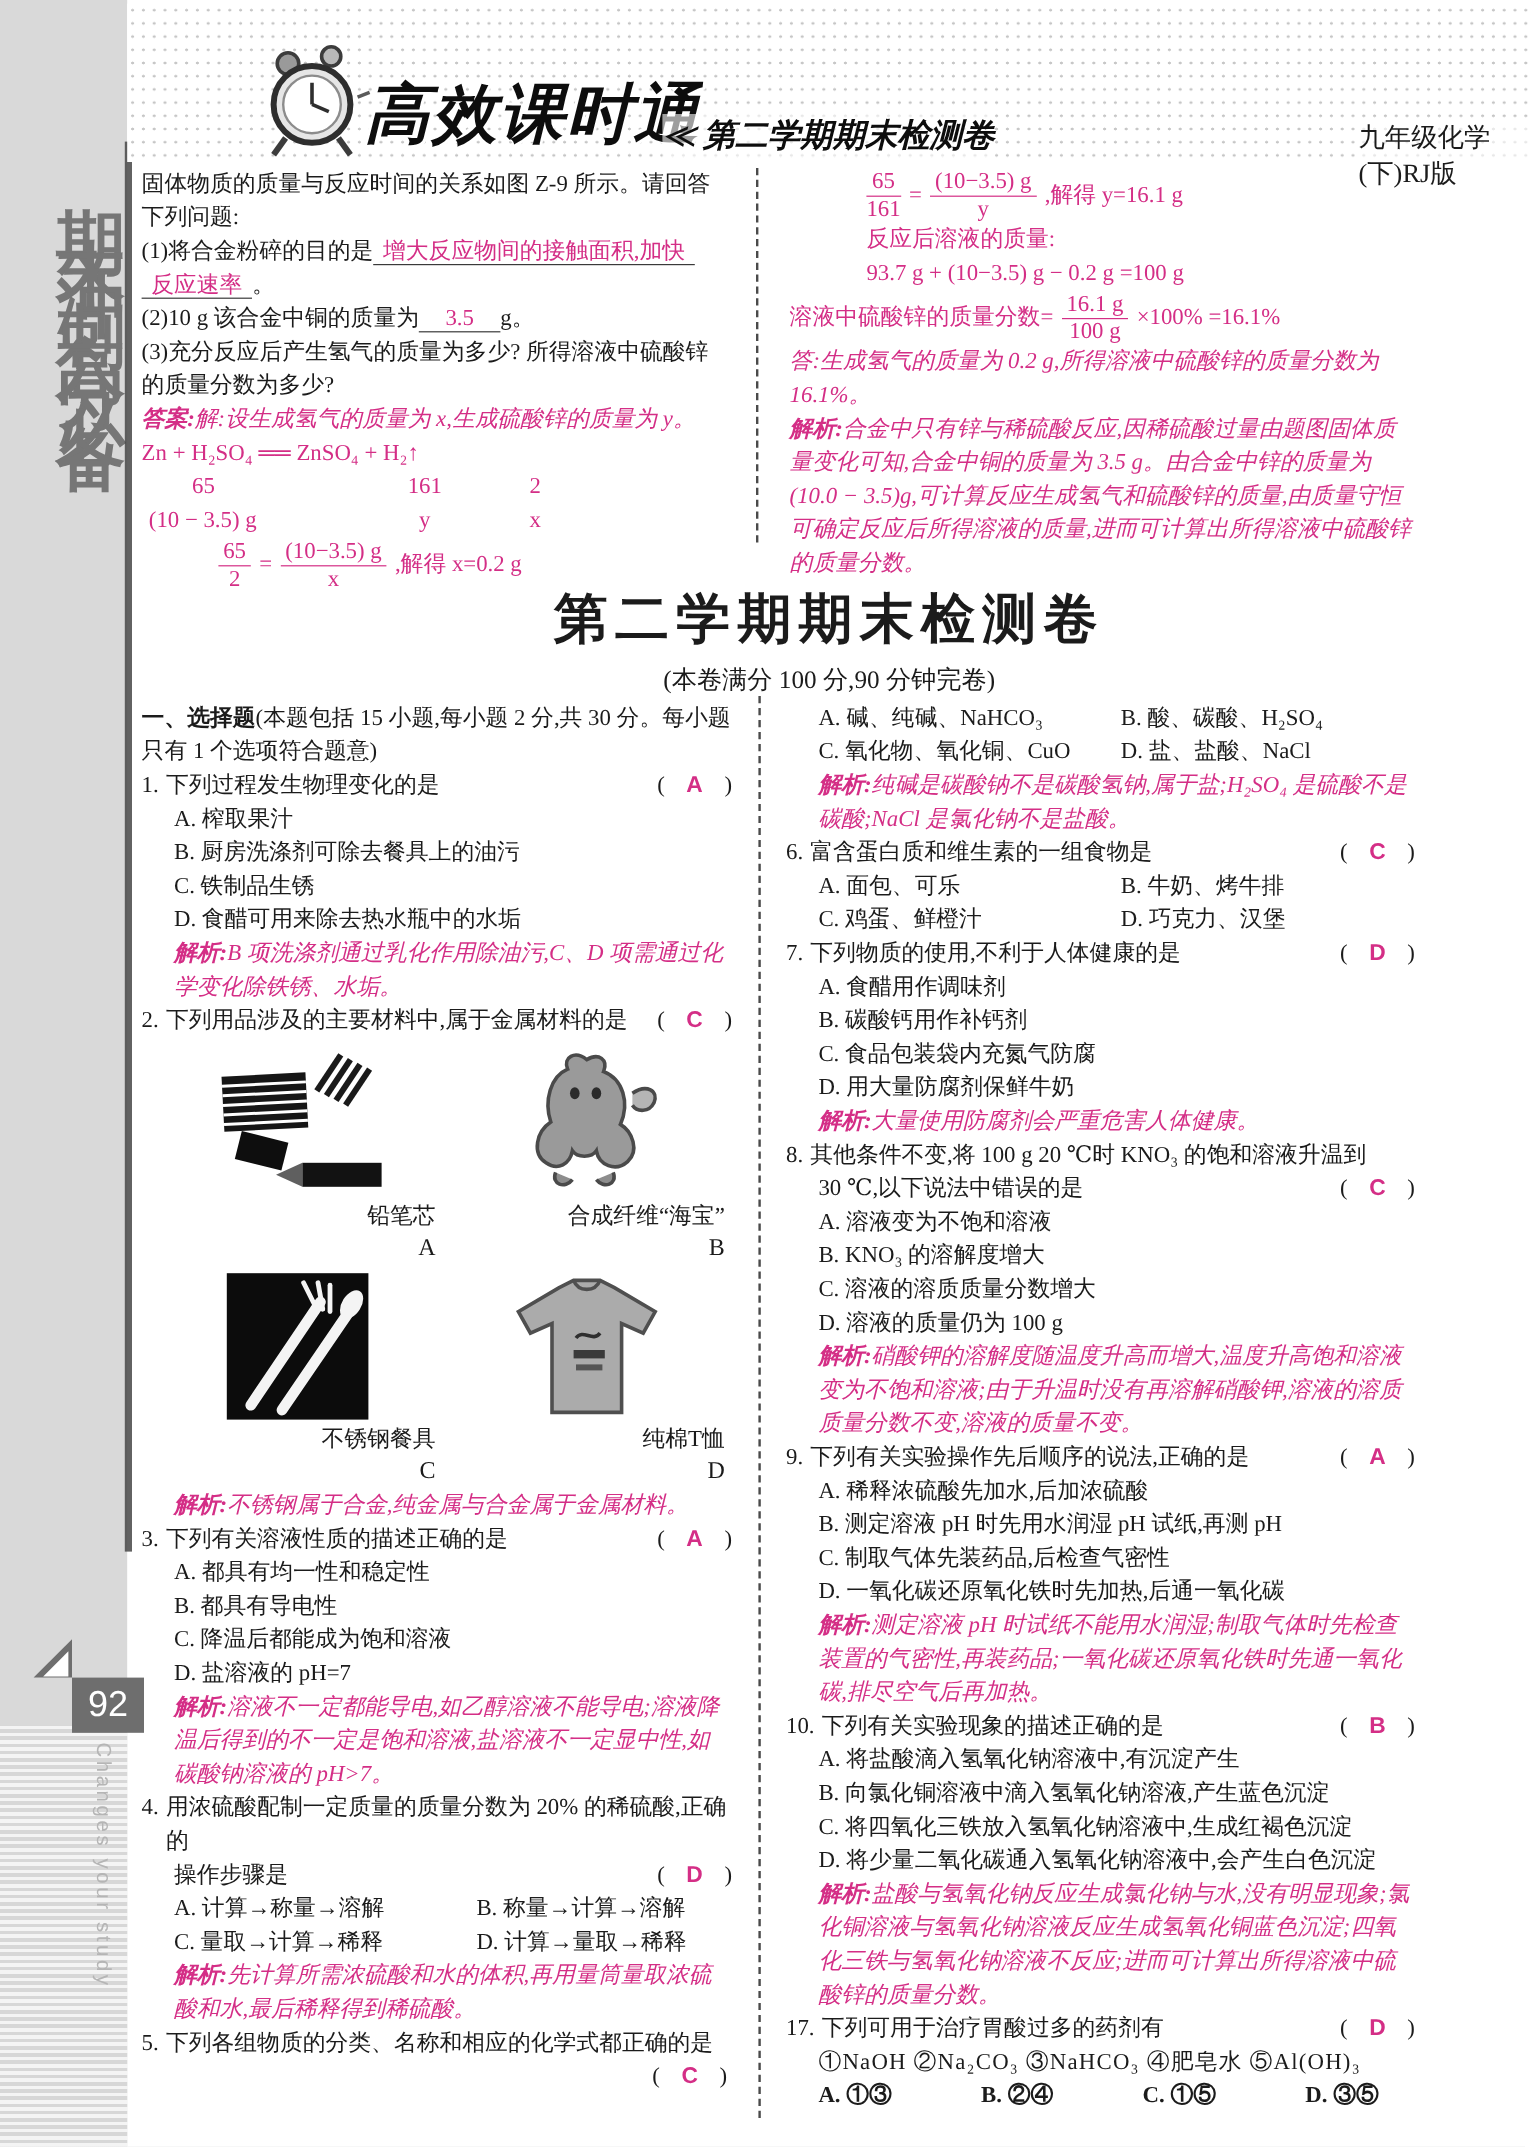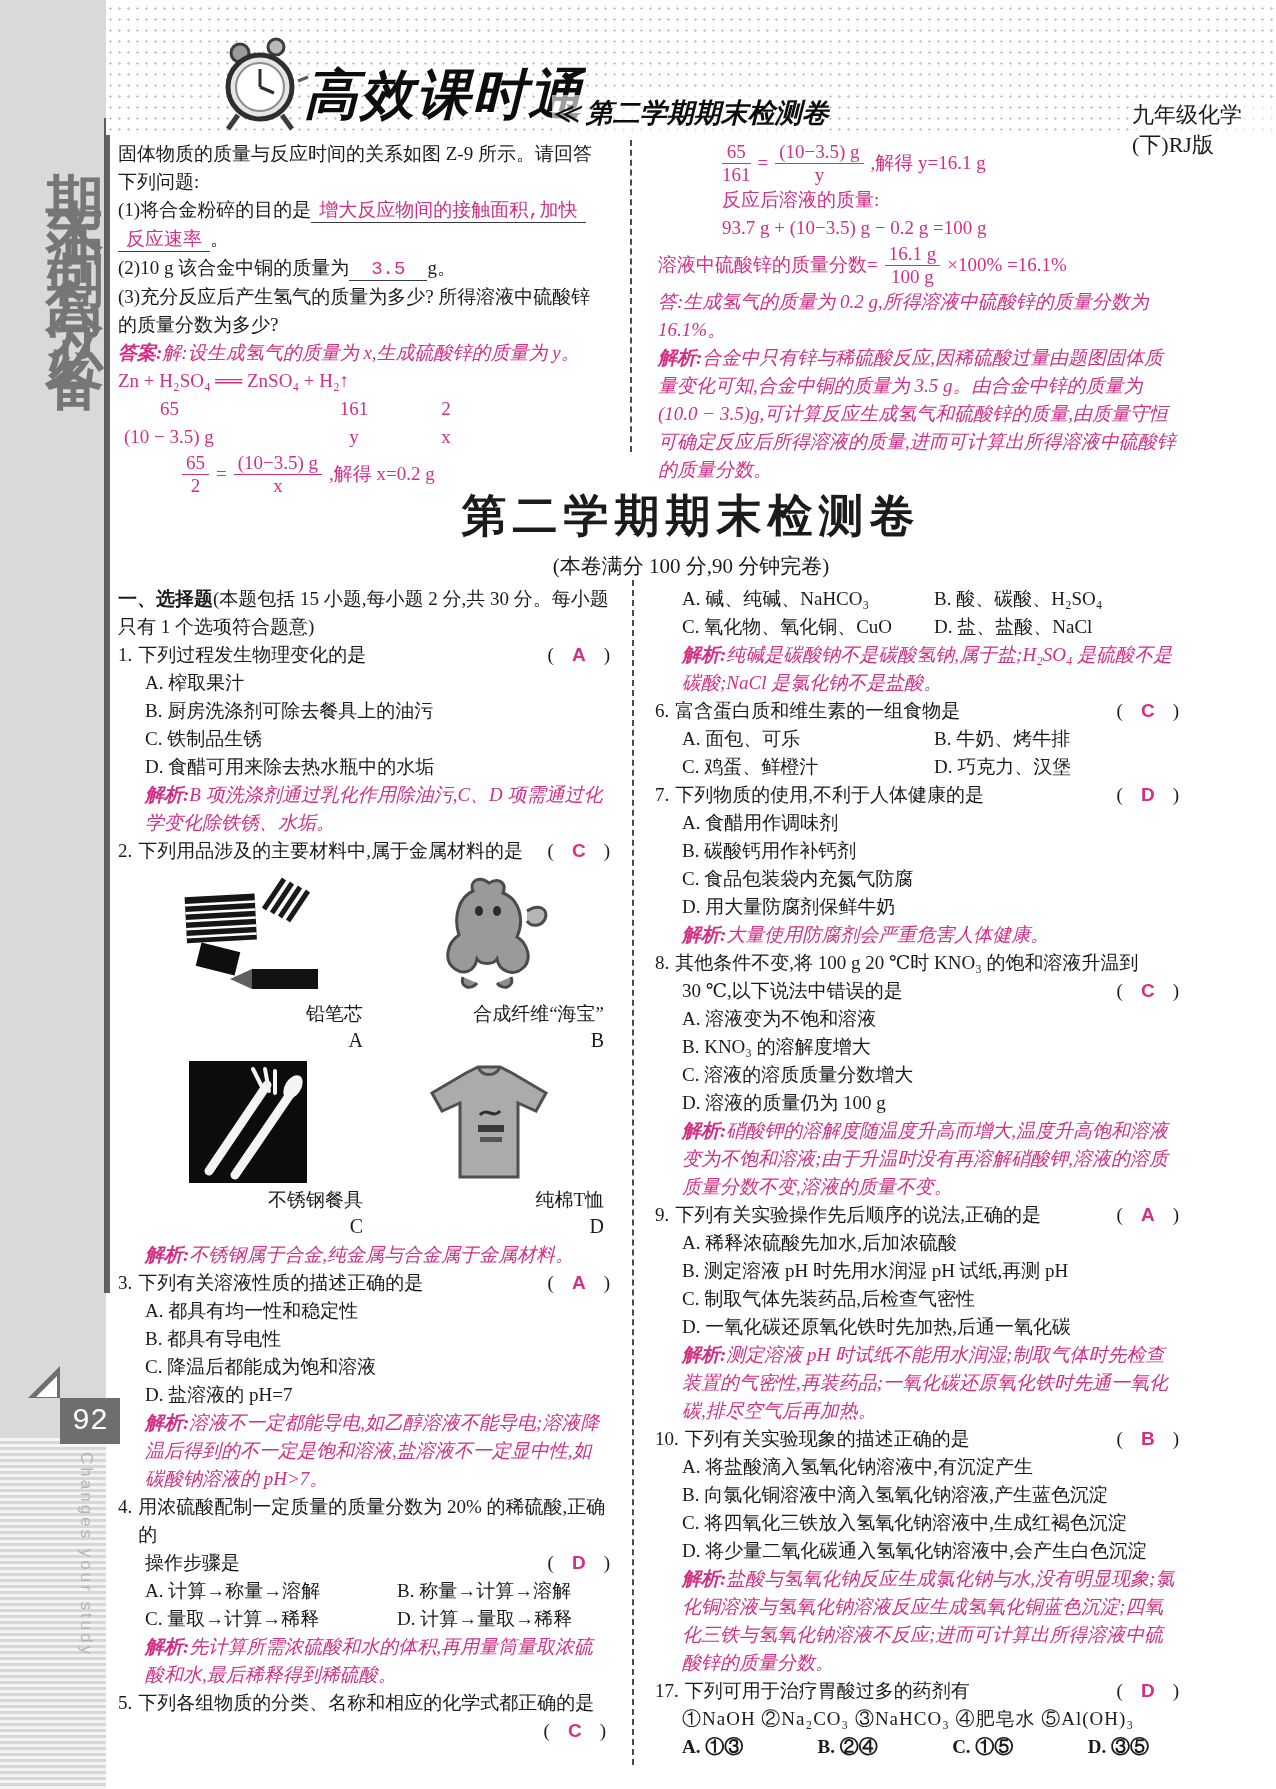--- a/index.html
+++ b/index.html
@@ -17,21 +17,21 @@
         background:repeating-linear-gradient(180deg,#f4f4f4 0 3px,#d7d7d7 3px 6px);}
   .vtitle{position:absolute;left:36px;top:126px;writing-mode:vertical-rl;text-orientation:upright;
         font-family:"Liberation Sans","DejaVu Sans",sans-serif;font-weight:bold;
         font-size:58px;letter-spacing:26px;color:#767676;}
   .gutter{position:absolute;left:104px;top:118px;width:6px;height:1175px;background:#474747;opacity:.85;}
   .pg-tri-outer{position:absolute;left:28px;top:1366px;width:0;height:0;
         border-left:32px solid transparent;border-bottom:32px solid #6e6e6e;}
   .pg-tri-inner{position:absolute;left:36px;top:1376px;width:0;height:0;
         border-left:21px solid transparent;border-bottom:21px solid #ffffff;}
   .pagenum{position:absolute;left:60px;top:1398px;width:60px;height:46px;background:#6e6e6e;
-        color:#fff;font-family:Liberation Mono, monospace;font-size:30px;
+        color:#fff;font-family:Liberation Sans, sans-serif;font-size:30px;
         display:flex;align-items:center;justify-content:center;}
   .tagline{position:absolute;left:76px;top:1452px;writing-mode:vertical-rl;
         font-family:"Liberation Sans",sans-serif;font-size:17px;letter-spacing:3px;color:#b5b5b5;}
 
   
   .header{position:absolute;left:106px;top:3px;width:1170px;height:132px;background-color:#fff;
         background-image:radial-gradient(circle,#c6c6c6 1.1px,transparent 1.25px);
         background-size:9px 11px;}
   .logo{position:absolute;left:198px;top:56px;font-family:"Liberation Sans","DejaVu Sans",sans-serif;
         font-size:54px;font-weight:bold;font-style:italic;letter-spacing:2px;color:#0d0d0d;
@@ -48,21 +48,21 @@
   
   .col{position:absolute;font-size:19px;line-height:28px;}
   .topleft{left:118px;top:140px;width:488px;}
   .topright{left:658px;top:140px;width:522px;}
   .qleft{left:118px;top:585px;width:492px;}
   .qright{left:655px;top:585px;width:524px;}
 
   .pinktext{color:var(--pink);}
   .hand{font-style:italic;}
   .plab{font-weight:bold;}
-  .blank{color:var(--pink);border-bottom:1.6px solid #3a3a3a;padding:0 8px;font-family:Liberation Mono, monospace;}
+  .blank{color:var(--pink);border-bottom:1.6px solid #3a3a3a;padding:0 8px;}
   .blank.small{padding:0 22px;}
 
   
   .frac{display:inline-flex;flex-direction:column;text-align:center;vertical-align:middle;line-height:1.12;}
   .frac .ft{border-bottom:1.6px solid currentColor;padding:0 4px;display:block;}
   .frac .fb{display:block;}
   .fline{display:flex;align-items:center;gap:7px;min-height:46px;}
   .ind1{margin-left:64px;}
   .ind2{}
 

